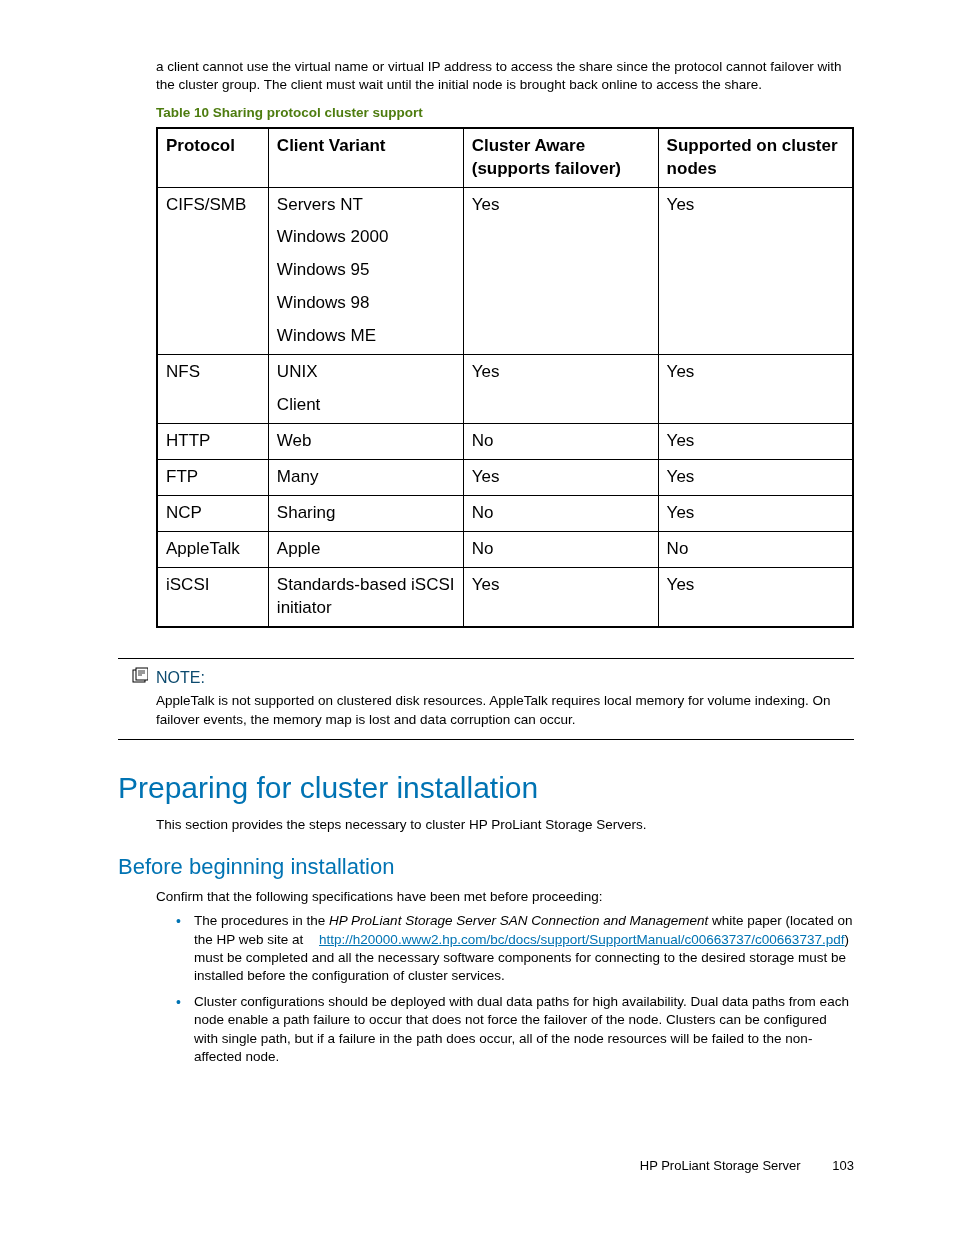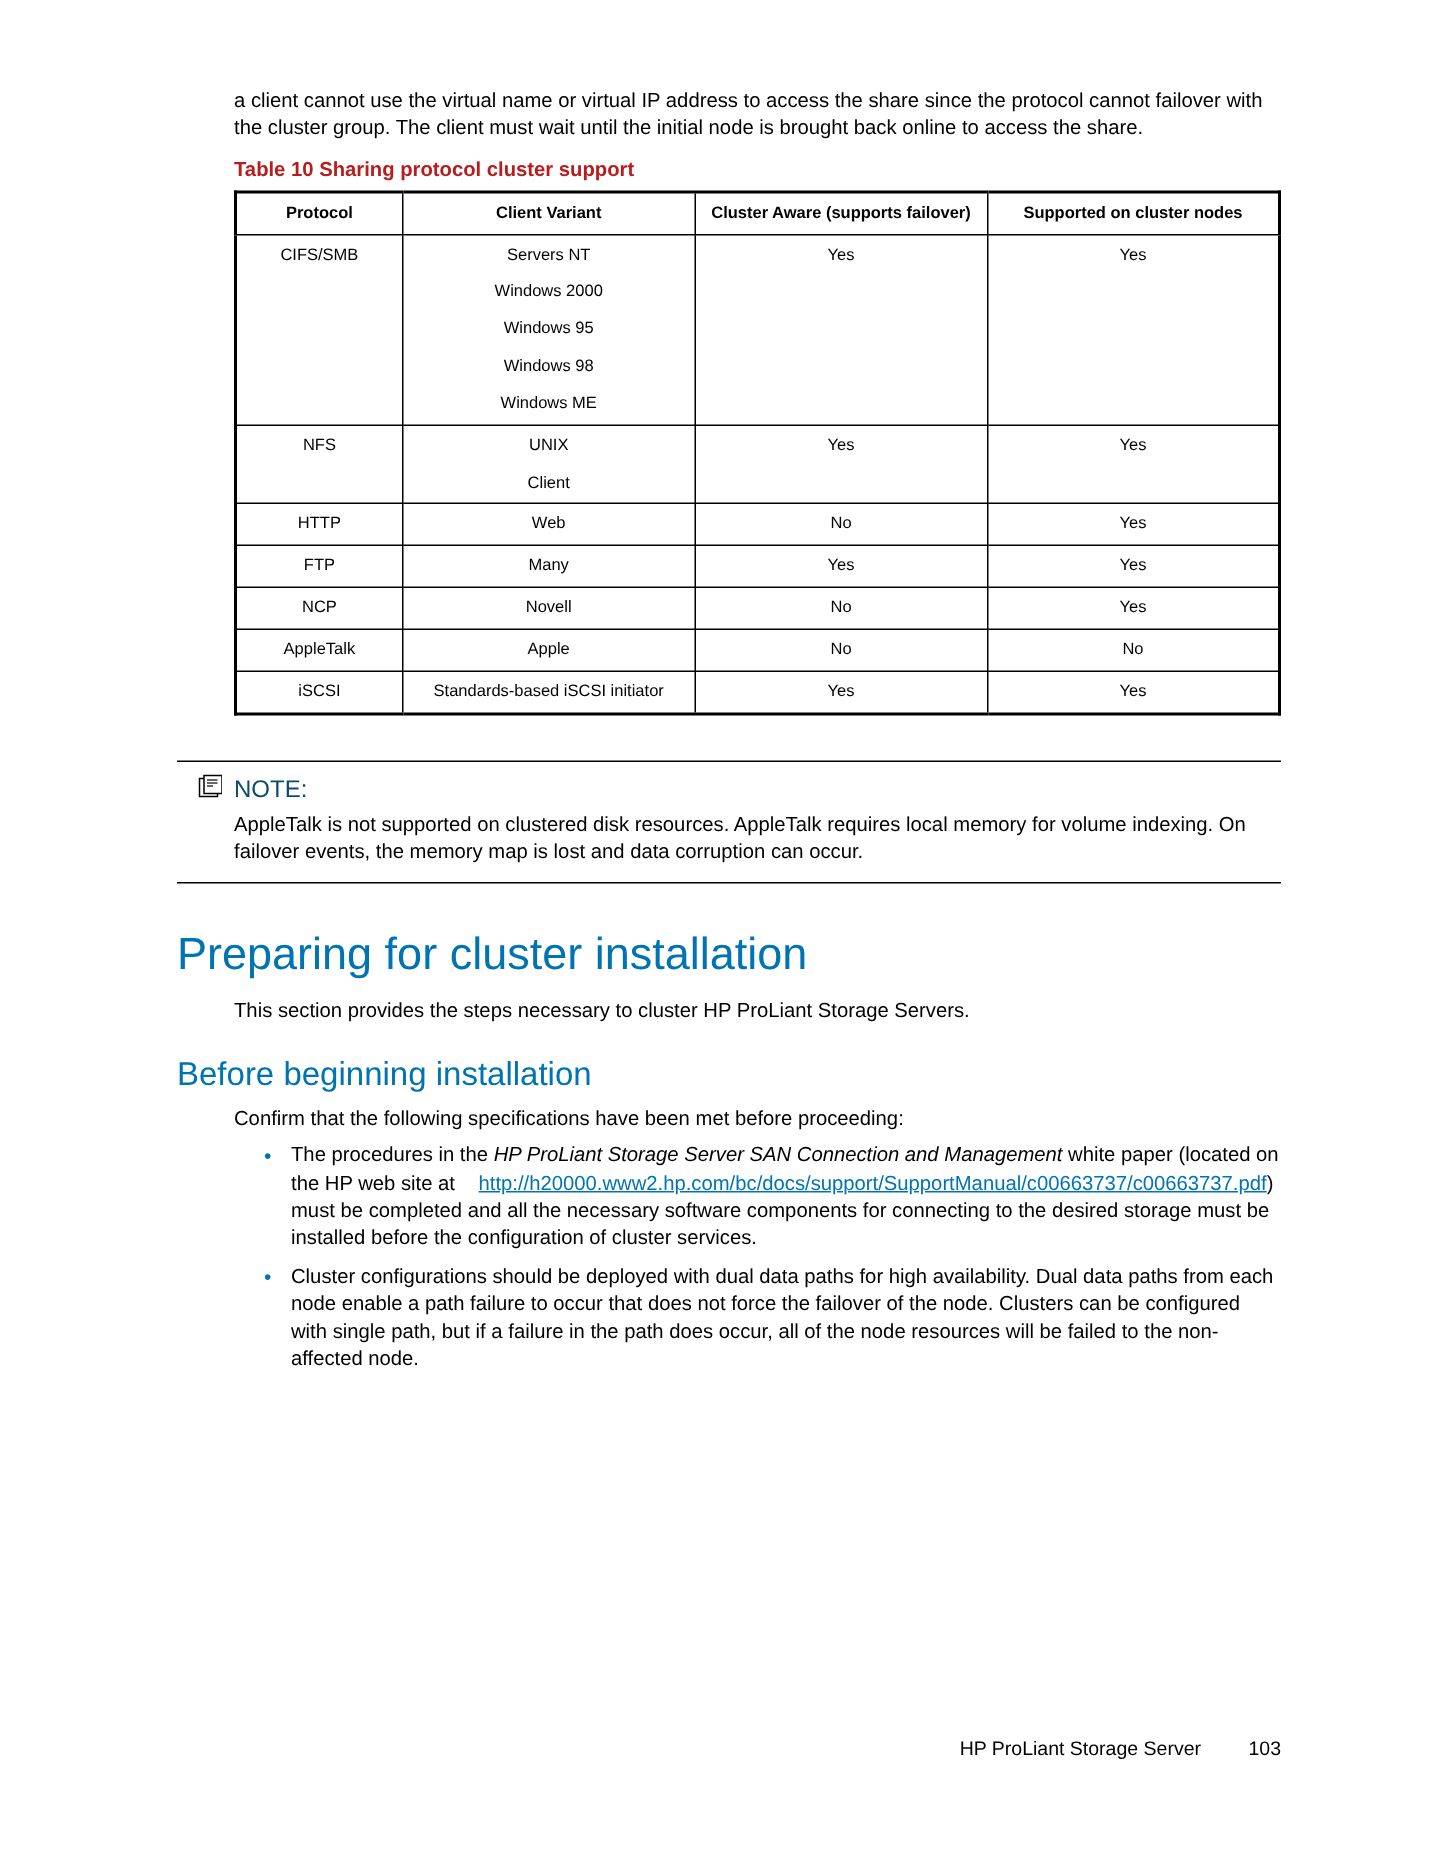--- a/index.html
+++ b/index.html
@@ -19,33 +19,33 @@
     box-sizing: border-box;
     padding: 58px 100px 0 118px;
   }
   .content {
     margin-left: 38px;
   }
   p { margin: 0 0 6px 0; }
   .intro-para { margin-bottom: 10px; }
   .recommend { margin-bottom: 8px; }
   .table-caption {
-    color: #b91c1c;
+    color: #4d7c0f;
     font-weight: bold;
     font-size: 13.5px;
     margin: 4px 0 4px 0;
   }
   table.protocol {
     border-collapse: collapse;
     width: 100%;
     table-layout: fixed;
   }
   table.protocol th, table.protocol td {
-    text-align: center;
-    font-size: 11px;
+    text-align: left;
+    font-size: 17px;
     vertical-align: top;
     padding: 6px 8px 6px 8px;
   }
   table.protocol th {
     font-weight: bold;
     border-top: 2px solid #000;
     border-bottom: 1px solid #000;
     border-left: 1px solid #000;
     border-right: 1px solid #000;
   }
@@ -196,21 +196,21 @@
                 <div>Many</div>
               </div>
             </td>
             <td>Yes</td>
             <td>Yes</td>
           </tr>
           <tr>
             <td>NCP</td>
             <td>
               <div class="variant-list">
-                <div>Novell</div>
+                <div>Sharing</div>
               </div>
             </td>
             <td>No</td>
             <td>Yes</td>
           </tr>
           <tr>
             <td>AppleTalk</td>
             <td>
               <div class="variant-list">
                 <div>Apple</div>

